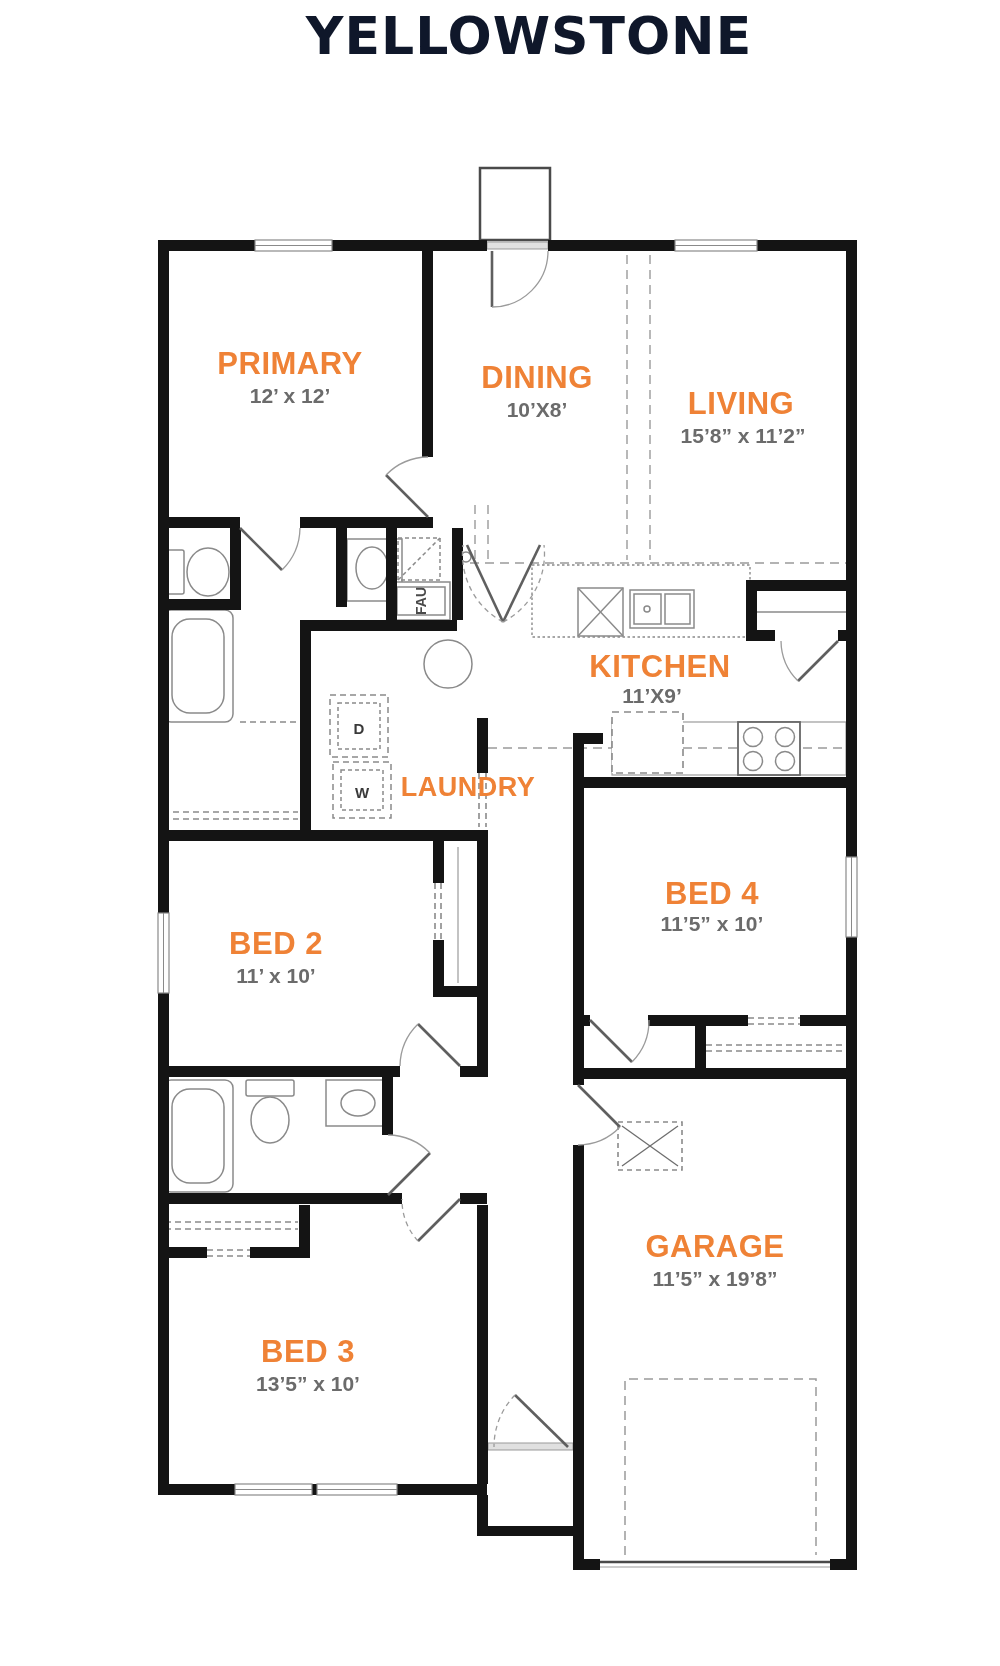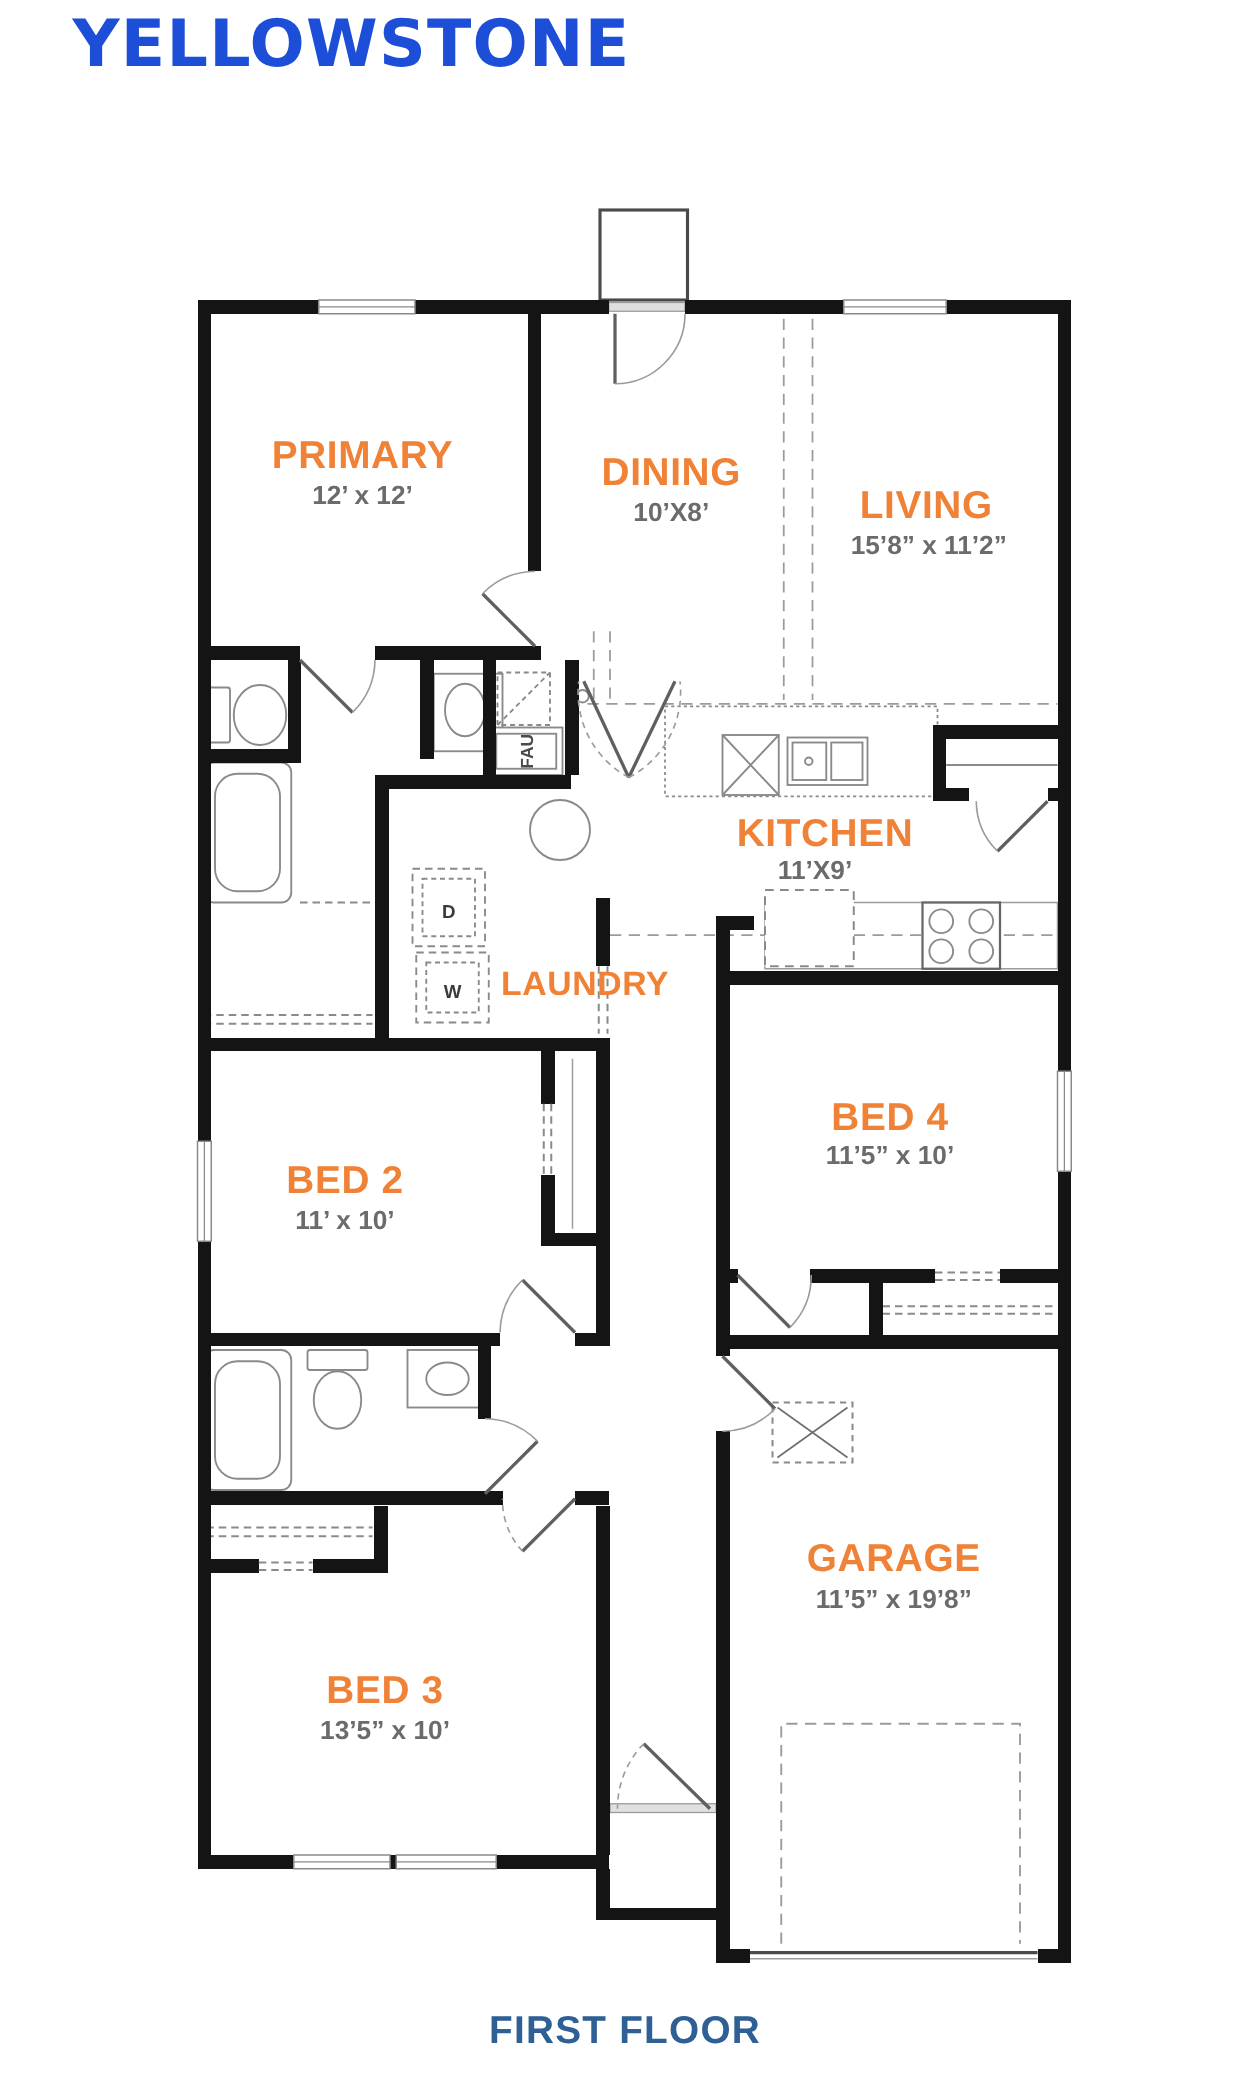--- a/index.html
+++ b/index.html
@@ -1,20 +1,20 @@
 <!DOCTYPE html>
 <html><head>
 <meta charset="utf-8">
 <style>
   html,body{margin:0;padding:0;background:#ffffff;}
   #stage{position:relative;width:1000px;height:1666px;background:#fff;overflow:hidden;
          font-family:"Liberation Sans",sans-serif;}
   #plan-title{position:absolute;top:6px;left:0;width:100%;box-sizing:border-box;padding-left:58px;
-        font-family:"DejaVu Sans",sans-serif;font-weight:bold;
-        font-size:52px;letter-spacing:1px;color:#1d4ed8;}
+        text-align:center;font-family:"DejaVu Sans",sans-serif;font-weight:bold;
+        font-size:52px;letter-spacing:1px;color:#0f172a;}
   #floor-label{position:absolute;top:1606px;left:0;width:100%;text-align:center;
         font-family:"Liberation Sans",sans-serif;font-weight:bold;font-size:31px;
         letter-spacing:1px;color:#2e6096;}
   svg{position:absolute;top:0;left:0;}
   .wall{fill:#141414;shape-rendering:crispEdges;}
   .win rect{fill:#ffffff;stroke:#8a8a8a;stroke-width:1.2;}
   .win line{stroke:#8a8a8a;stroke-width:1;}
   .leaf{stroke:#5f5f5f;stroke-width:2.6;fill:none;}
   .arc{stroke:#9b9b9b;stroke-width:1.3;fill:none;}
   .arc.dash{stroke-dasharray:5 4;}
@@ -337,14 +337,13 @@
         <text class="room-name" x="308" y="1362">BED 3</text>
         <text class="room-dims" x="308" y="1391">13’5” x 10’</text>
       </g>
       <g>
         <text class="room-name" x="715" y="1257">GARAGE</text>
         <text class="room-dims" x="715" y="1286">11’5” x 19’8”</text>
       </g>
     </g>
   </svg>
 
-  <div id="floor-label">FIRST FLOOR</div>
 </div>
 
 </body></html>

